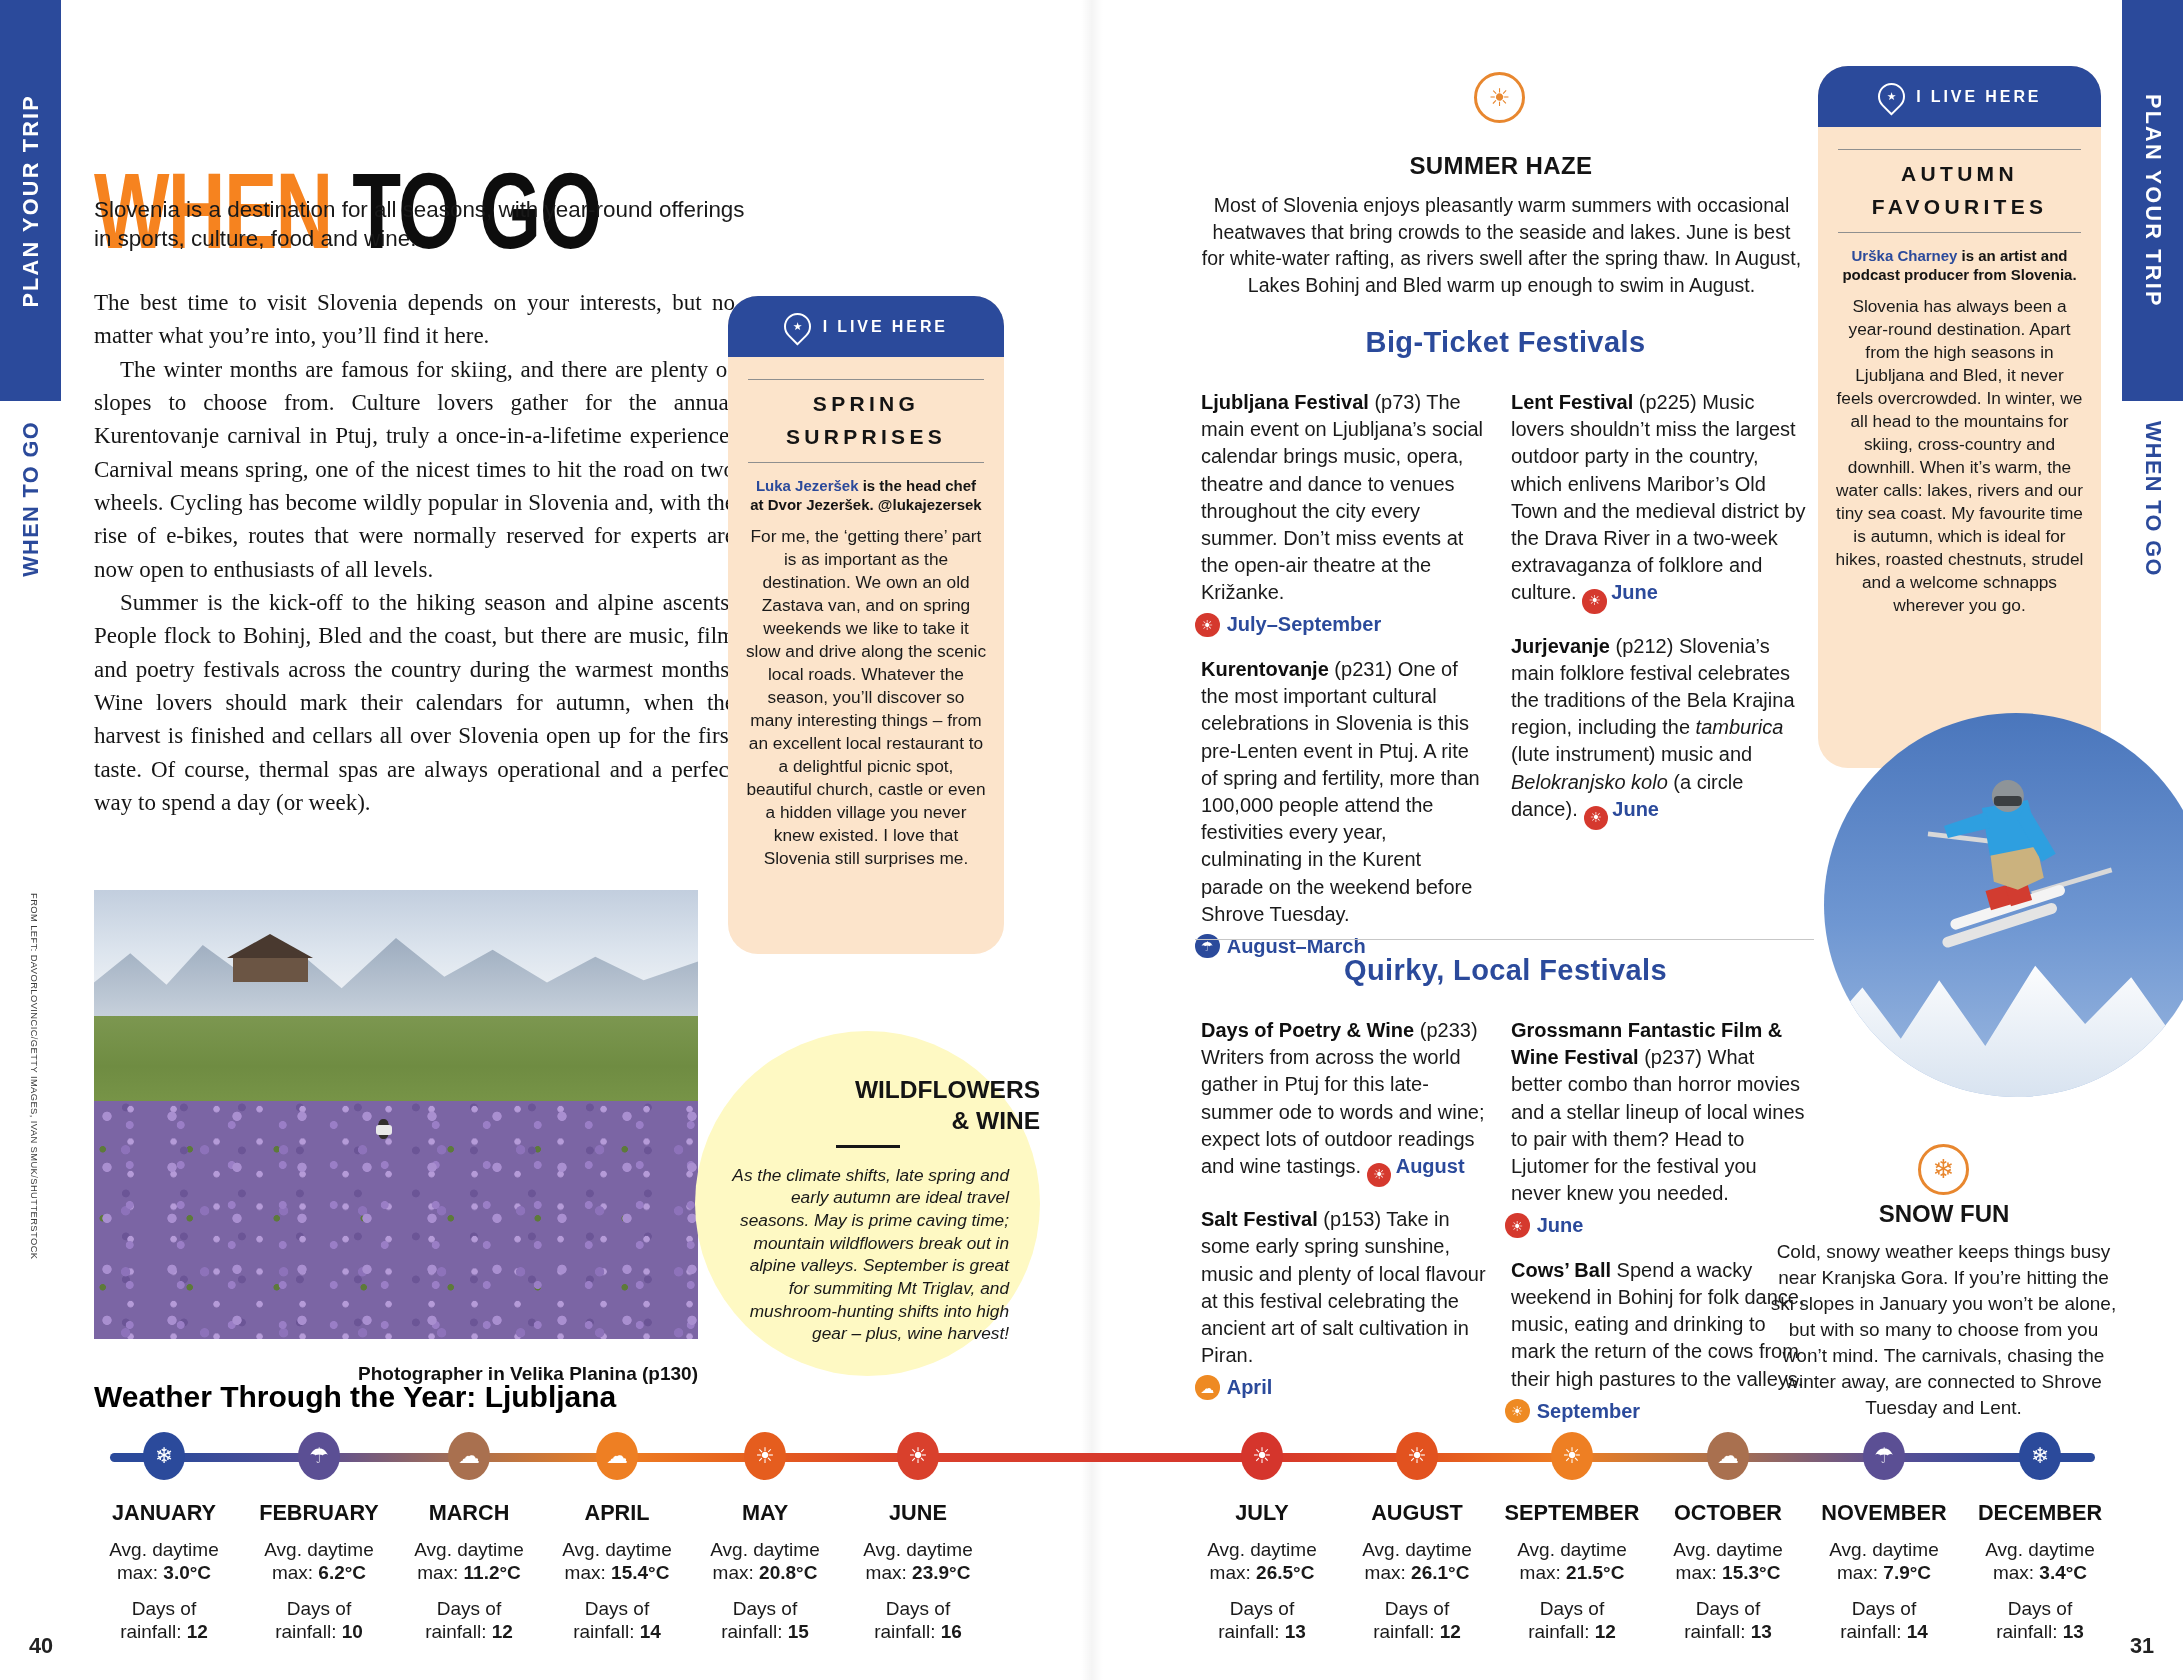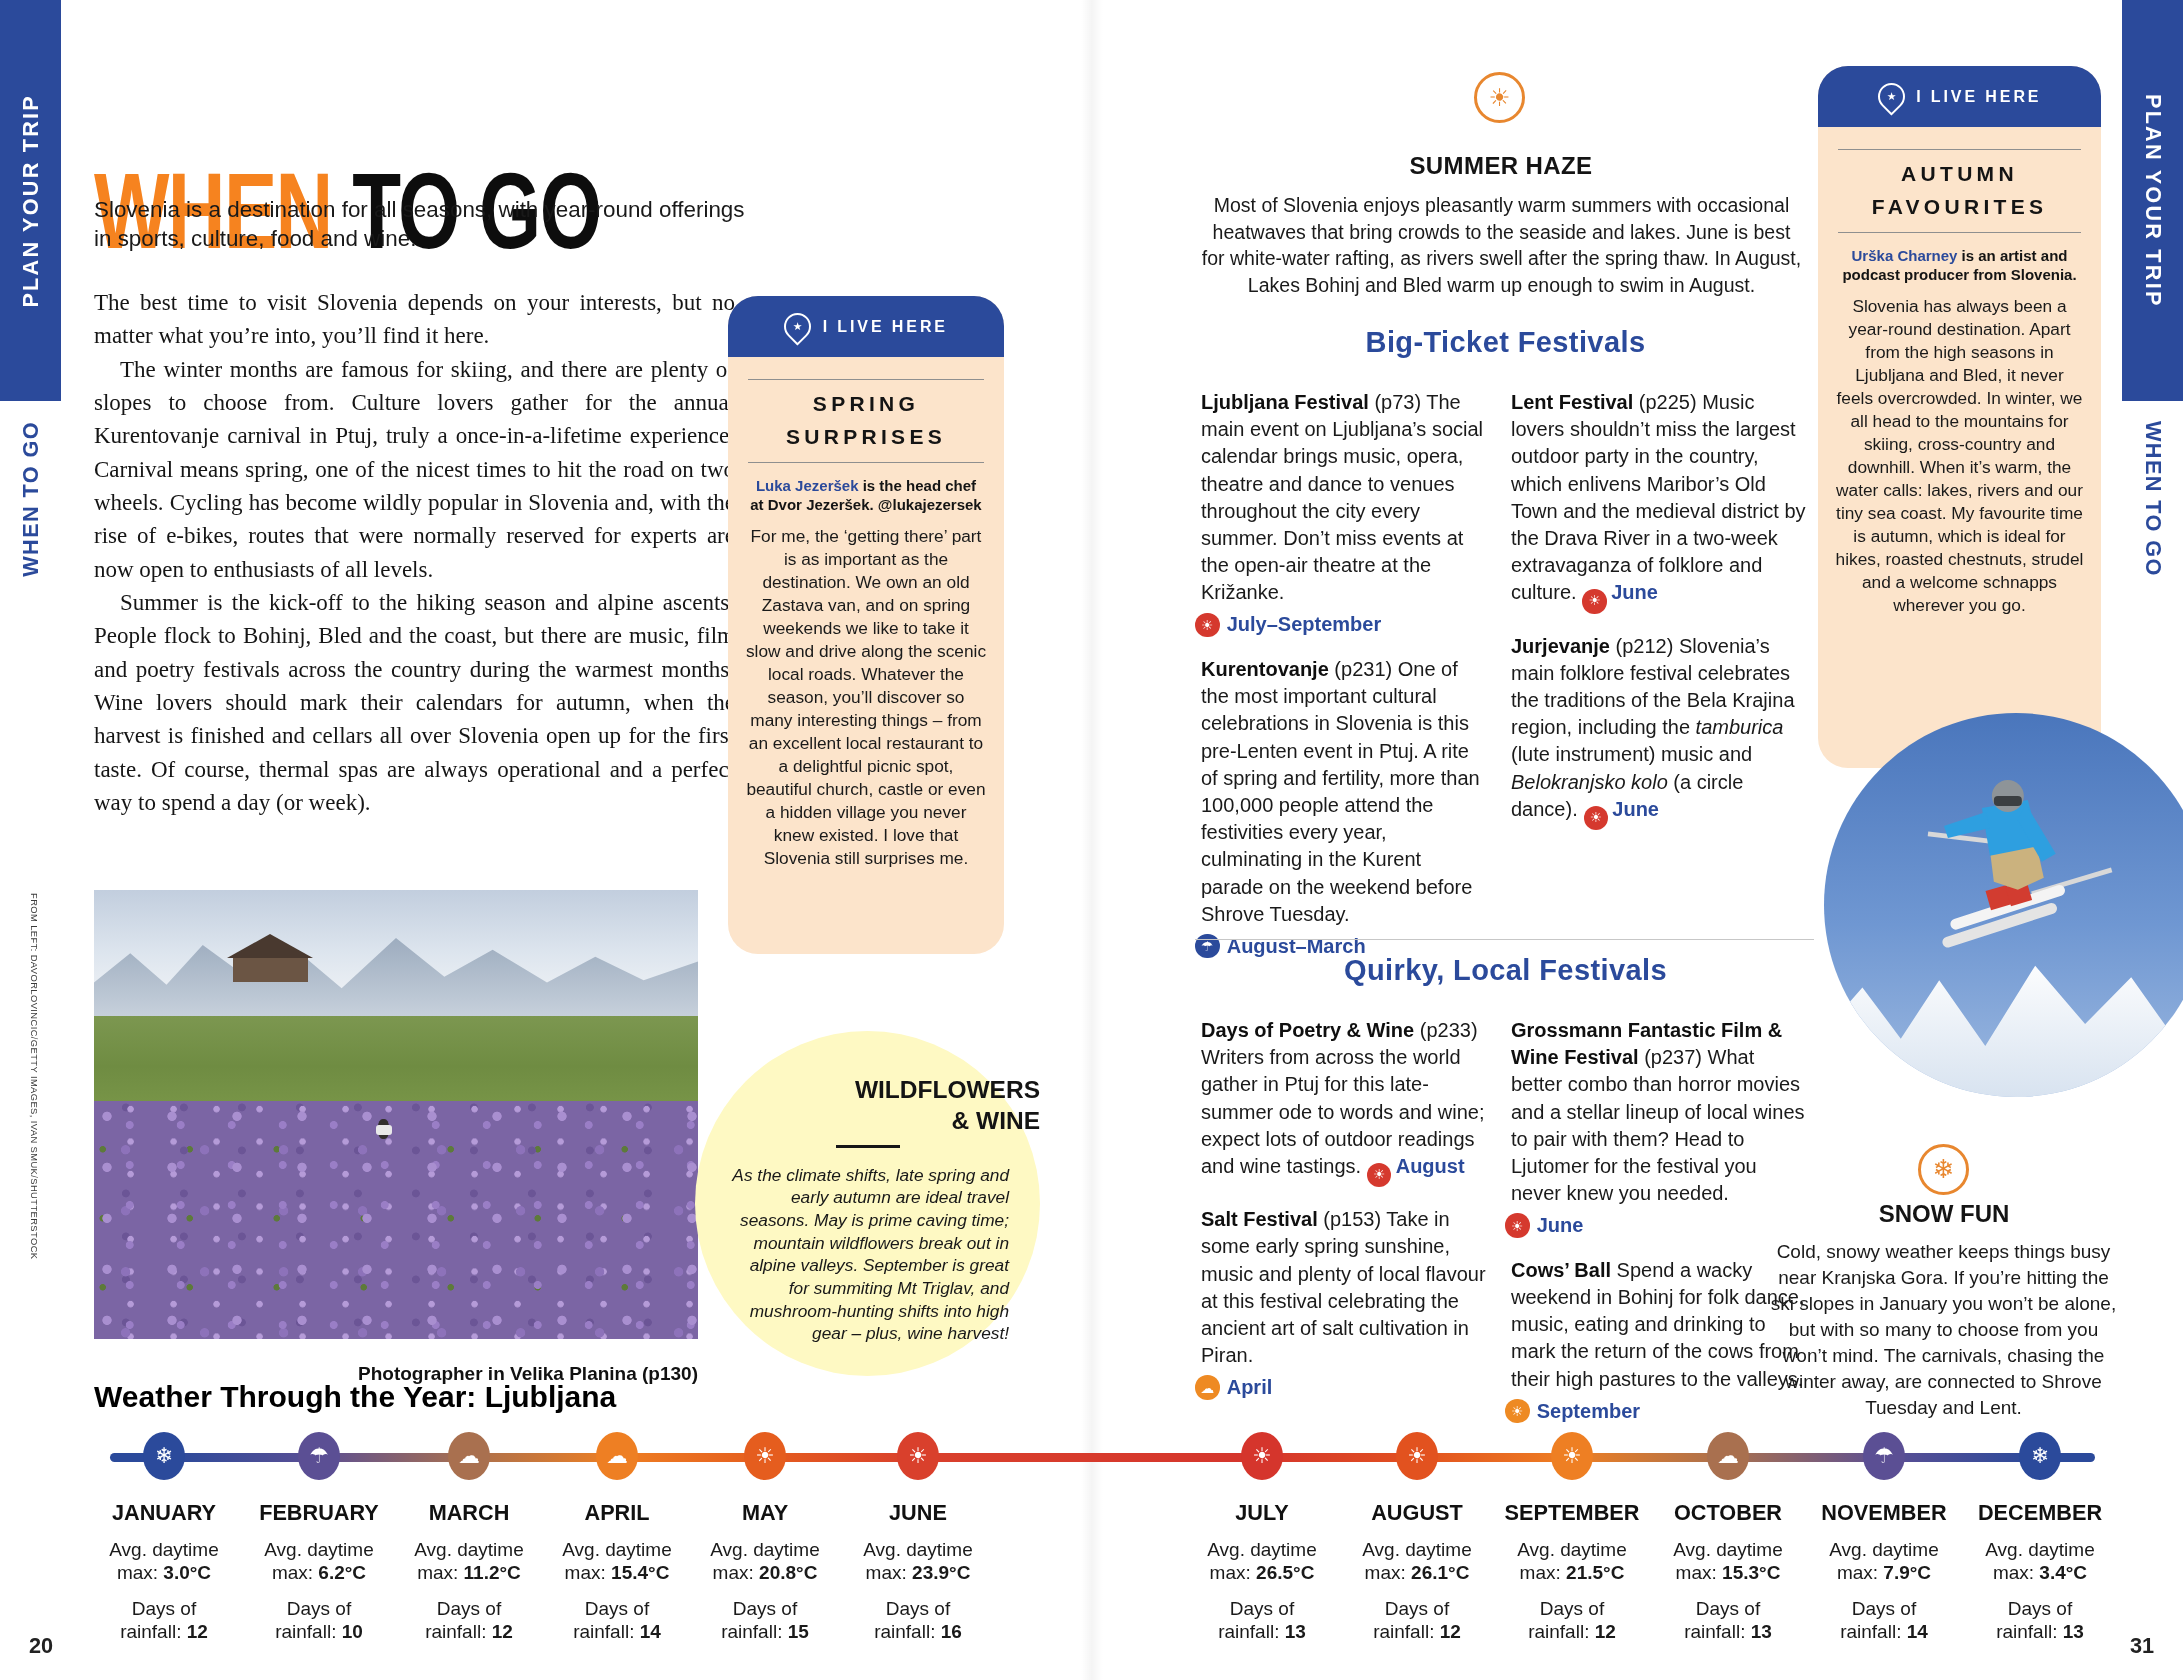--- a/index.html
+++ b/index.html
@@ -121,21 +121,21 @@
   </div>
 <div class="vsub" id="vsub-left">
     <span>WHEN TO GO</span>
   </div>
 <div class="vbar" id="vbar-right">
     <span>PLAN YOUR TRIP</span>
   </div>
 <div class="vsub" id="vsub-right">
     <span>WHEN TO GO</span>
   </div>
-<div class="pageno" id="pageno-left">20</div>
+<div class="pageno" id="pageno-left">40</div>
 <div class="pageno" id="pageno-right">31</div>
 <div class="gutter"></div>
 
 <h1 class="title"><span class="accent">WHEN</span><span> TO GO</span></h1>
 <div class="subtitle">Slovenia is a destination for all seasons, with year-round offerings in sports, culture, food and wine.</div>
 <div class="intro">
   <p>The best time to visit Slovenia depends on your interests, but no matter what you’re into, you’ll find it here.</p>
   <p>The winter months are famous for skiing, and there are plenty of slopes to choose from. Culture lovers gather for the annual Kurentovanje carnival in Ptuj, truly a once-in-a-lifetime experience. Carnival means spring, one of the nicest times to hit the road on two wheels. Cycling has become wildly popular in Slovenia and, with the rise of e-bikes, routes that were normally reserved for experts are now open to enthusiasts of all levels.</p>
   <p>Summer is the kick-off to the hiking season and alpine ascents. People flock to Bohinj, Bled and the coast, but there are music, film and poetry festivals across the country during the warmest months. Wine lovers should mark their calendars for autumn, when the harvest is finished and cellars all over Slovenia open up for the first taste. Of course, thermal spas are always operational and a perfect way to spend a day (or week).</p>
 </div>

